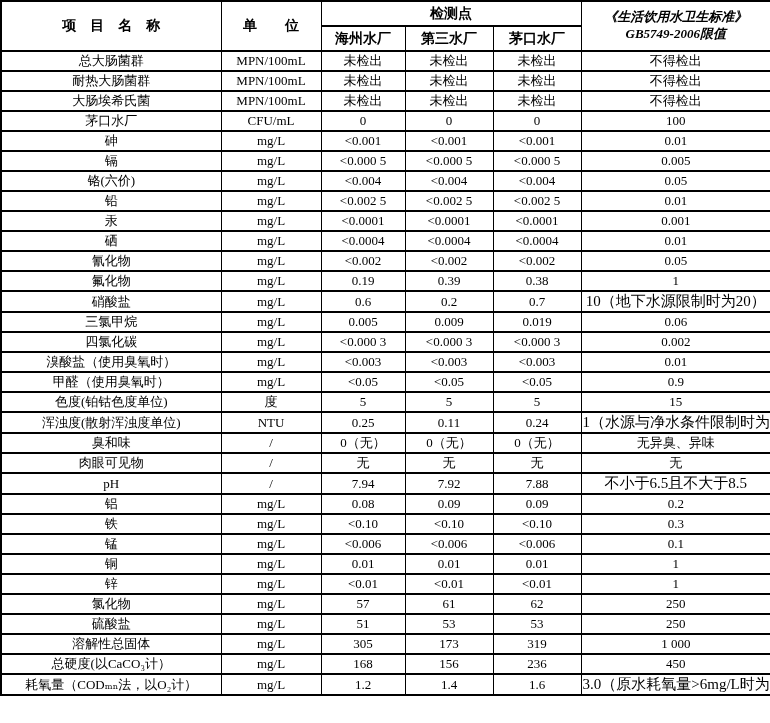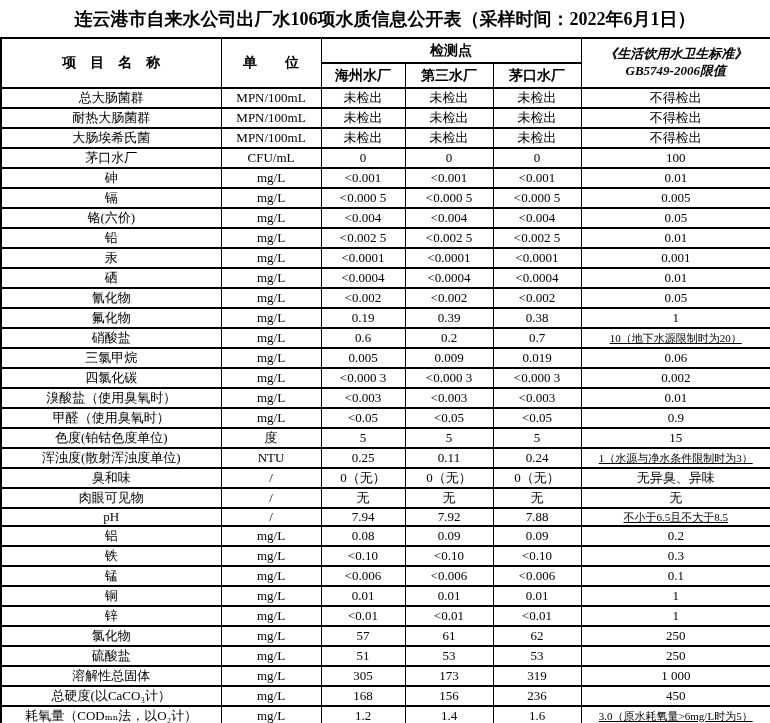--- a/index.html
+++ b/index.html
@@ -45,27 +45,26 @@
   }
   thead th.std {
     font-size: 13px;
     line-height: 1.3;
     font-style: italic;
   }
   tbody td {
     height: 17.8px;
     font-size: 13px;
   }
-  td.col-limit.small, td.col-name.small { font-size: 11px; text-decoration: underline; }
+  td.col-limit.small, td.col-name.small { font-size: 15px; }
 </style>
 </head>
 <body>
 
 <div class="page">
-  <div class="title">连云港市自来水公司出厂水106项水质信息公开表（采样时间：2022年6月1日）</div>
 
   <table class="report">
     <colgroup>
       <col style="width:220px">
       <col style="width:100px">
       <col style="width:84px">
       <col style="width:88px">
       <col style="width:88px">
       <col style="width:190px">
     </colgroup>

